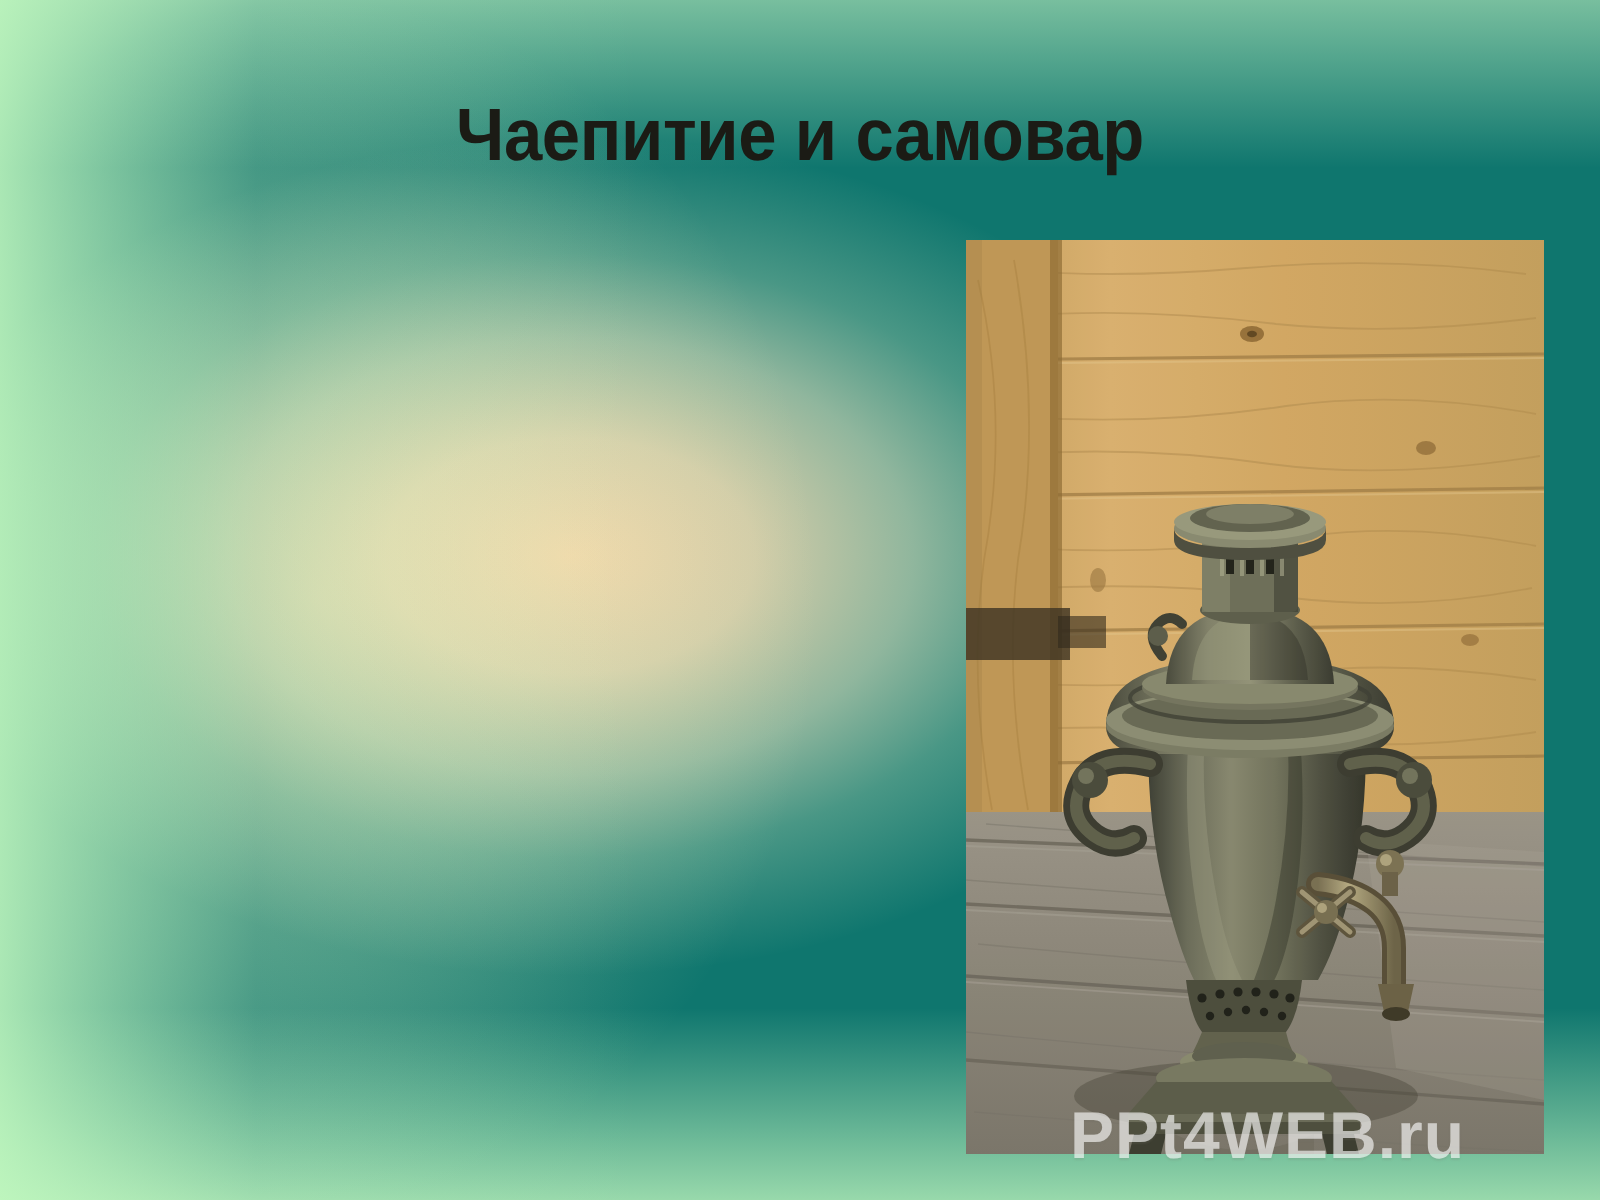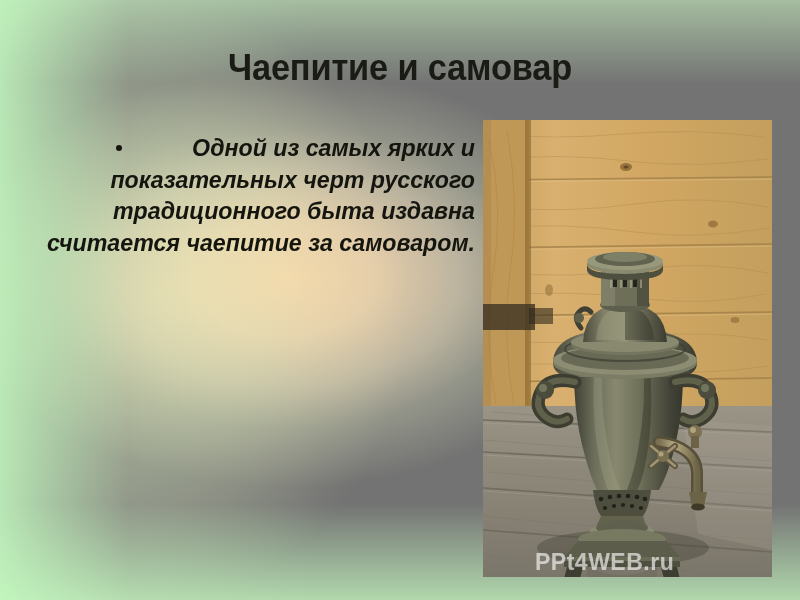--- a/index.html
+++ b/index.html
@@ -5,21 +5,21 @@
   html,body{margin:0;padding:0;}
   body{
     width:800px;height:600px;overflow:hidden;
     font-family:"Liberation Sans","DejaVu Sans",sans-serif;
     position:relative;background:#ccfcc8;
   }
 
   
   #slide{
     position:absolute;inset:0;
-    background:#737373;
+    background:#0f766e;
     overflow:hidden;
   }
   .bg-layer{position:absolute;inset:0;pointer-events:none;}
   .bg-warm{
     background:
       radial-gradient(ellipse 330px 210px at 285px 278px,
         rgba(252,214,168,0.95) 0%,
         rgba(252,222,180,0.82) 28%,
         rgba(250,235,196,0.55) 52%,
         rgba(240,245,200,0.26) 72%,
@@ -82,44 +82,40 @@
     background:#c9a165;
   }
   #photo svg{display:block;width:100%;height:100%;}
 
   
   #watermark{
     position:absolute;
     left:535px;top:549px;
     font-family:"Liberation Sans","DejaVu Sans",sans-serif;
     font-weight:bold;
-    font-size:23px;
+    font-size:33px;
     letter-spacing:0.5px;
     color:rgba(255,255,255,0.62);
     white-space:nowrap;
     text-shadow:0 1px 1px rgba(120,120,110,0.18);
   }
 </style>
 </head>
 <body>
 
 <div id="slide">
 
   <div class="bg-layer bg-warm"></div>
   <div class="bg-layer bg-warm2"></div>
   <div class="bg-layer bg-edge"></div>
 
   <div id="title">Чаепитие и самовар</div>
 
   <div id="textcol">
 
-    <div class="para" id="p1">
-      <span class="bullet"></span>
-      <span class="btext">Одной из самых ярких и показательных черт русского традиционного быта издавна считается чаепитие за самоваром.</span>
-    </div>
 
 
   </div>
 
   <div id="photo">
     <svg viewBox="0 0 289 457" preserveAspectRatio="none">
       <defs>
         <linearGradient id="wallG" x1="0" y1="0" x2="1" y2="0">
           <stop offset="0" stop-color="#caa060"></stop>
           <stop offset="0.25" stop-color="#e0b572"></stop>

